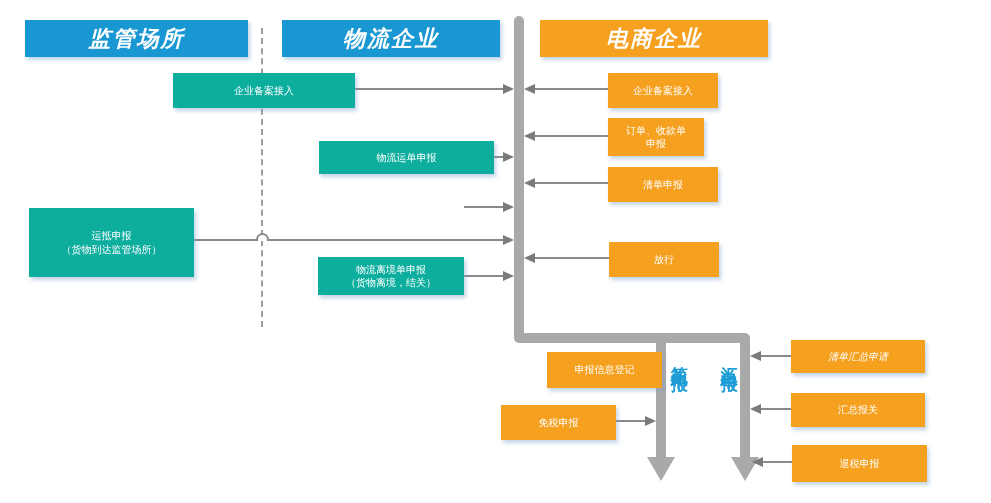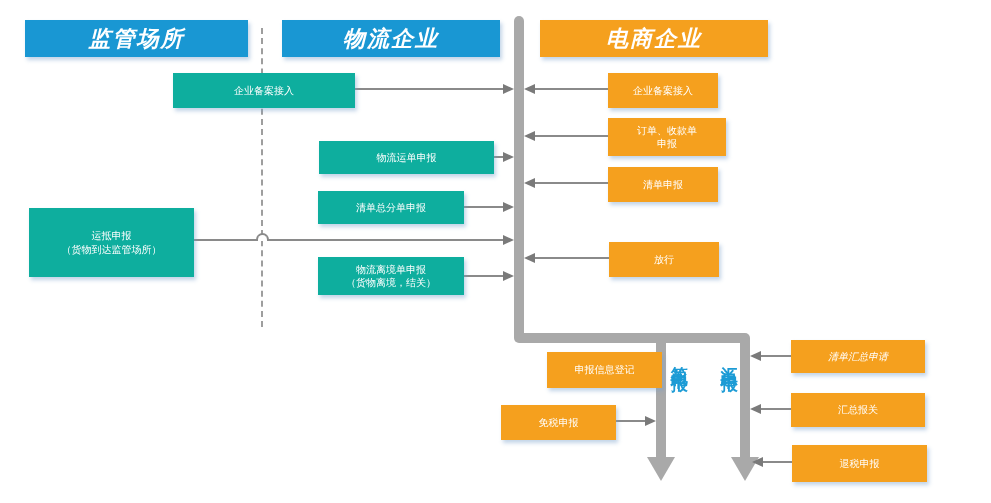--- a/index.html
+++ b/index.html
@@ -70,28 +70,27 @@
 
   <div class="trunk trunk-v"></div>
   <div class="trunk trunk-h"></div>
   <div class="trunk branch-1"></div>
   <div class="trunk branch-2"></div>
   <div class="big-head big-head-1"></div>
   <div class="big-head big-head-2"></div>
 
   <div class="box teal" style="left:173px;top:73px;width:182px;height:35px;">企业备案接入</div>
   <div class="box teal" style="left:319px;top:141px;width:175px;height:33px;">物流运单申报</div>
-  <div class="box teal" style="left:318px;top:191px;width:146px;height:33px;">清单总分单申报</div>
   <div class="box teal" style="left:29px;top:208px;width:165px;height:69px;">运抵申报
 （货物到达监管场所）</div>
   <div class="box teal" style="left:318px;top:257px;width:146px;height:38px;">物流离境单申报
 （货物离境，结关）</div>
 
   <div class="box orange" style="left:608px;top:73px;width:110px;height:35px;">企业备案接入</div>
-  <div class="box orange" style="left:608px;top:118px;width:118px;height:38px;">订单、收款单
+  <div class="box orange" style="left:608px;top:118px;width:96px;height:38px;">订单、收款单
 申报</div>
   <div class="box orange" style="left:608px;top:167px;width:110px;height:35px;">清单申报</div>
   <div class="box orange" style="left:609px;top:242px;width:110px;height:35px;">放行</div>
 
   <div class="box orange" style="left:501px;top:352px;width:115px;height:36px;margin-left:46px;">申报信息登记</div>
   <div class="box orange" style="left:501px;top:405px;width:115px;height:35px;">免税申报</div>
   <div class="box orange" style="left:791px;top:340px;width:134px;height:33px;font-style:italic;">清单汇总申请</div>
   <div class="box orange" style="left:791px;top:393px;width:134px;height:34px;">汇总报关</div>
   <div class="box orange" style="left:792px;top:445px;width:135px;height:37px;">退税申报</div>
 

